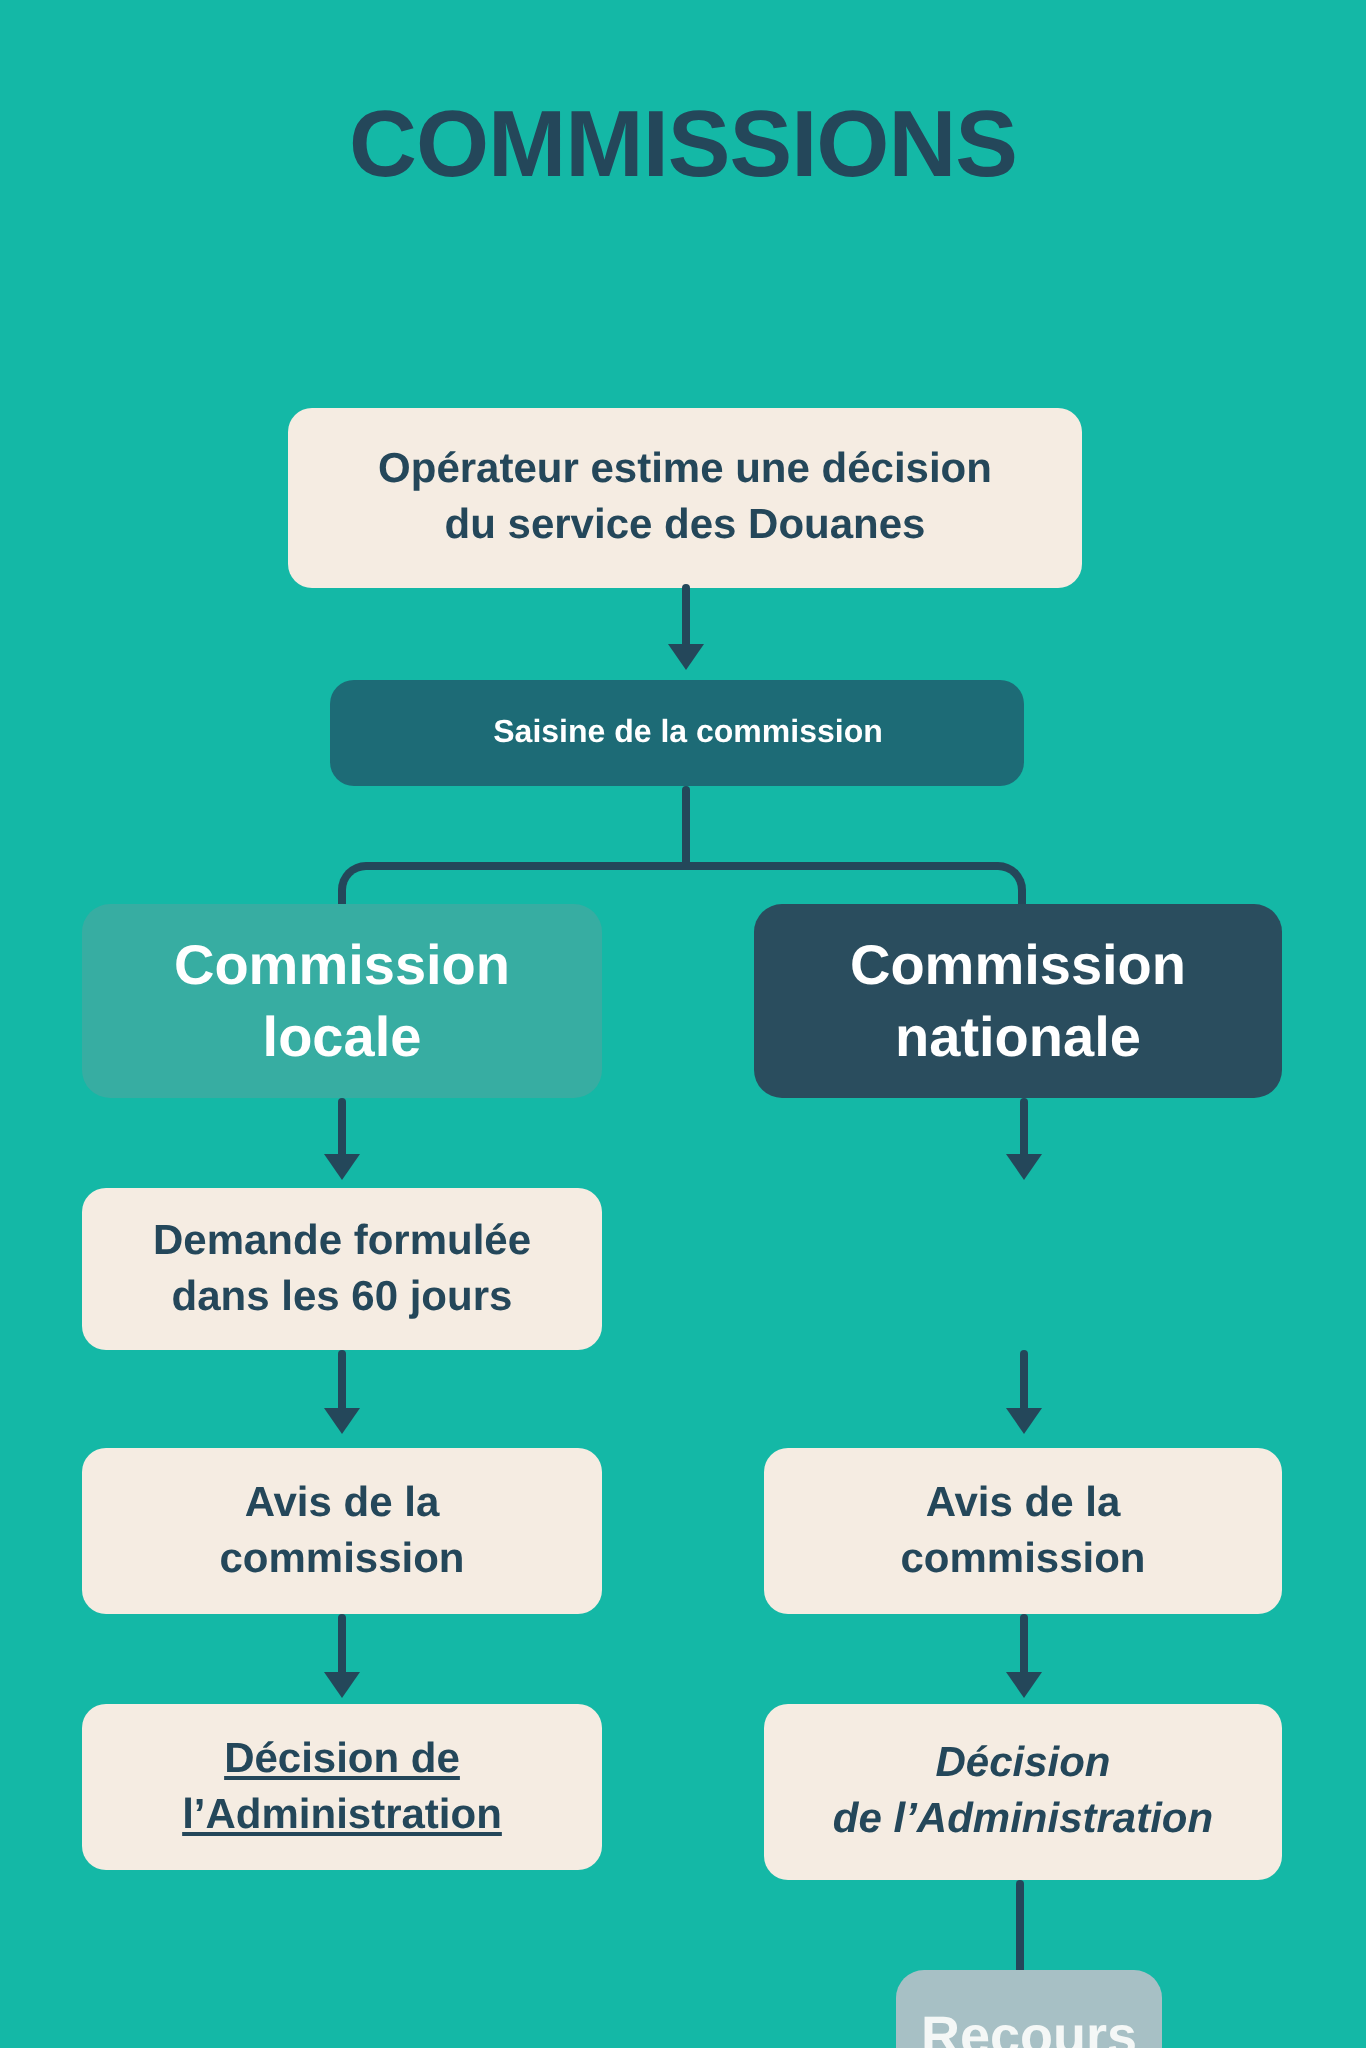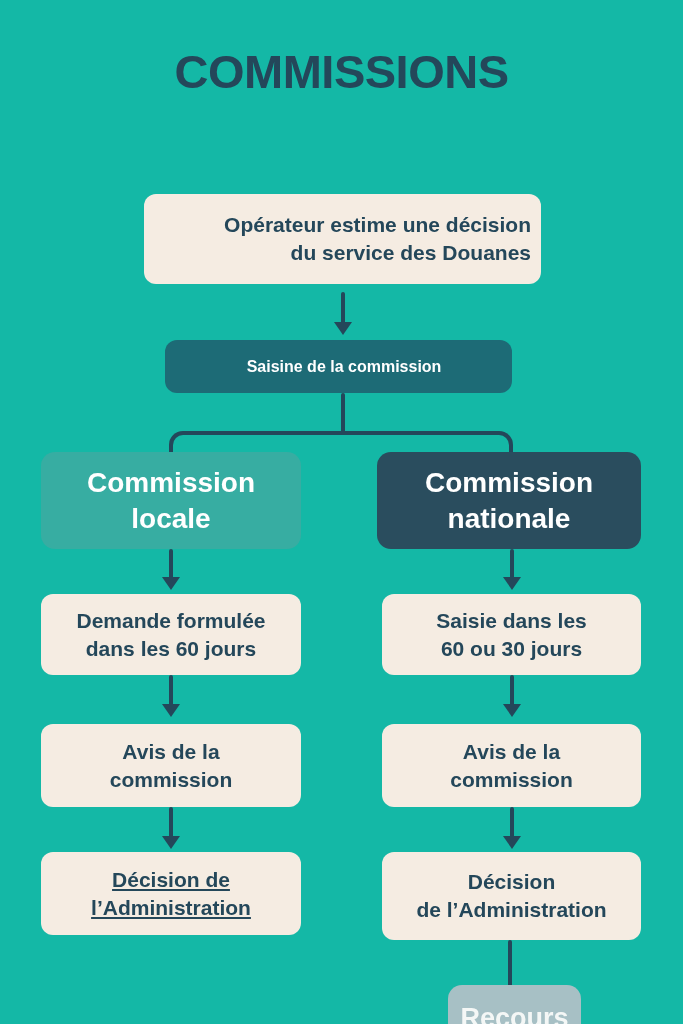--- a/index.html
+++ b/index.html
@@ -121,21 +121,21 @@
 </style>
 </head>
 <body>
 
 <div id="canvas">
 
   <div id="title">
     <span class="tline">COMMISSIONS</span>
   </div>
 
-  <div class="node n-cream" style="left:144px; top:194px; width:397px; height:90px;text-align:right;">
+  <div class="node n-cream" style="left:144px; top:204px; width:397px; height:90px;">
     <span class="txt">Opérateur estime une décision
 du service des Douanes</span>
   </div>
 
   <div class="conn">
     <div class="vline" style="left:341px; top:292px; height:32px;"></div>
     <div class="arrowhead" style="left:334px; top:322px;"></div>
   </div>
 
   <div class="node n-teal" style="left:165px; top:340px; width:347px; height:53px;">
@@ -185,41 +185,37 @@
   <div class="node n-cream" style="left:41px; top:852px; width:260px; height:83px;text-decoration:underline;">
     <span class="txt">Décision de
 l’Administration</span>
   </div>
 
   <div class="conn">
     <div class="vline" style="left:510px; top:549px; height:30px;"></div>
     <div class="arrowhead" style="left:503px; top:577px;"></div>
   </div>
 
-  <div class="node n-cream" style="left:382px; top:594px; width:259px; height:81px;">
-    <span class="txt">Saisie dans les
-60 ou 30 jours</span>
-  </div>
 
   <div class="conn">
     <div class="vline" style="left:510px; top:675px; height:31px;"></div>
     <div class="arrowhead" style="left:503px; top:704px;"></div>
   </div>
 
   <div class="node n-cream" style="left:382px; top:724px; width:259px; height:83px;">
     <span class="txt">Avis de la
 commission</span>
   </div>
 
   <div class="conn">
     <div class="vline" style="left:510px; top:807px; height:31px;"></div>
     <div class="arrowhead" style="left:503px; top:836px;"></div>
   </div>
 
-  <div class="node n-cream" style="left:382px; top:852px; width:259px; height:88px;">
+  <div class="node n-cream" style="left:382px; top:852px; width:259px; height:88px;font-style:italic;">
     <span class="txt">Décision
 de l’Administration</span>
   </div>
 
   <div class="conn">
     <div class="vline" style="left:508px; top:940px; height:48px;"></div>
   </div>
 
   <div class="node n-grey" style="left:448px; top:985px; width:133px; height:80px;">
     <span class="txt">Recours</span>

